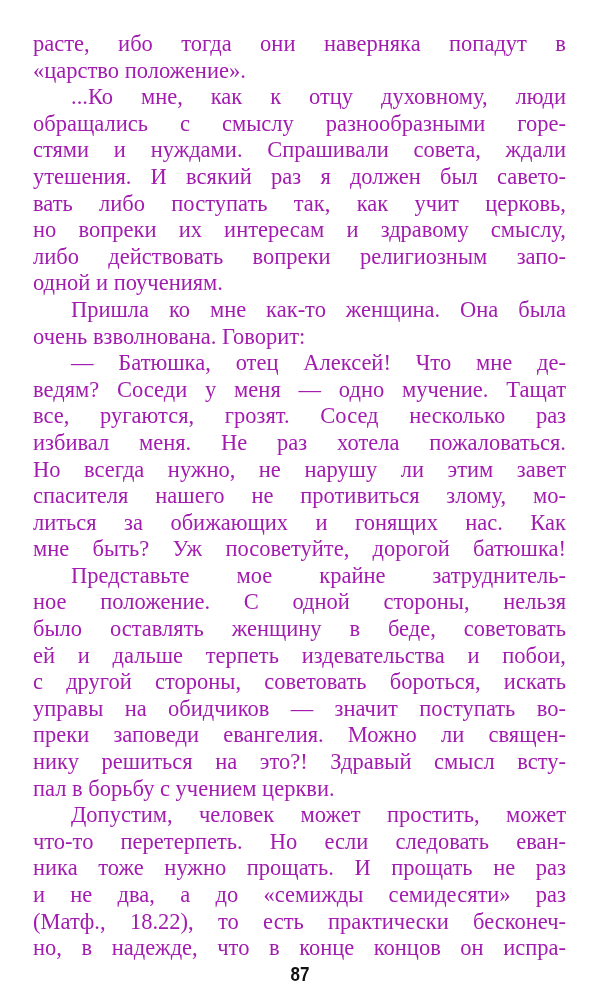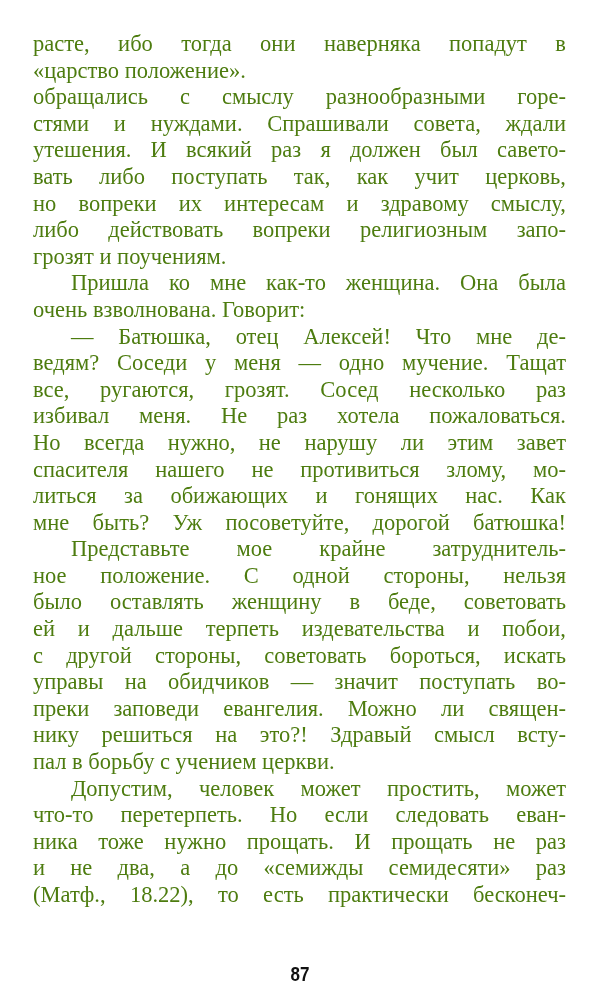--- a/index.html
+++ b/index.html
@@ -1,20 +1,20 @@
 <!DOCTYPE html>
 <html><head>
 <meta charset="utf-8">
 <style>
   html, body { margin: 0; padding: 0; background: #ffffff; }
   body { width: 600px; height: 1004px; position: relative; overflow: hidden; }
   .page {
     position: absolute; left: 33px; top: 31px; width: 533px;
     font-family: "Liberation Serif", "DejaVu Serif", serif;
-    font-size: 22.5px; line-height: 26.6px; color: #4d7c0f;
+    font-size: 22.5px; line-height: 26.6px; color: #a21caf;
   }
   .line {
     display: block; height: 26.6px; white-space: nowrap;
     text-align: justify; text-align-last: justify;
   }
   .line.last { text-align-last: left; }
   .line.indent { padding-left: 38px; }
   .page-number {
     position: absolute; left: 0; width: 600px; top: 963px; text-align: center;
     font-family: "Liberation Sans", "DejaVu Sans", sans-serif;
@@ -26,27 +26,28 @@
 <body>
 
 <div class="page">
 
   <div>
     <span class="line">расте, ибо тогда они наверняка попадут в</span>
     <span class="line last">«царство положение».</span>
   </div>
 
   <div>
+    <span class="line indent">...Ко мне, как к отцу духовному, люди</span>
     <span class="line">обращались с смыслу разнообразными горе-</span>
     <span class="line">стями и нуждами. Спрашивали совета, ждали</span>
     <span class="line">утешения. И всякий раз я должен был савето-</span>
     <span class="line">вать либо поступать так, как учит церковь,</span>
     <span class="line">но вопреки их интересам и здравому смыслу,</span>
     <span class="line">либо действовать вопреки религиозным запо-</span>
-    <span class="line last">грозят и поучениям.</span>
+    <span class="line last">одной и поучениям.</span>
   </div>
 
   <div>
     <span class="line indent">Пришла ко мне как-то женщина. Она была</span>
     <span class="line last">очень взволнована. Говорит:</span>
   </div>
 
   <div>
     <span class="line indent">— Батюшка, отец Алексей! Что мне де-</span>
     <span class="line">ведям? Соседи у меня — одно мучение. Тащат</span>
@@ -69,16 +70,17 @@
     <span class="line">нику решиться на это?! Здравый смысл всту-</span>
     <span class="line last">пал в борьбу с учением церкви.</span>
   </div>
 
   <div>
     <span class="line indent">Допустим, человек может простить, может</span>
     <span class="line">что-то перетерпеть. Но если следовать еван-</span>
     <span class="line">ника тоже нужно прощать. И прощать не раз</span>
     <span class="line">и не два, а до «семижды семидесяти» раз</span>
     <span class="line">(Матф., 18.22), то есть практически бесконеч-</span>
+    <span class="line">но, в надежде, что в конце концов он испра-</span>
   </div>
 </div>
 
 <div class="page-number">87</div>
 
 </body></html>

